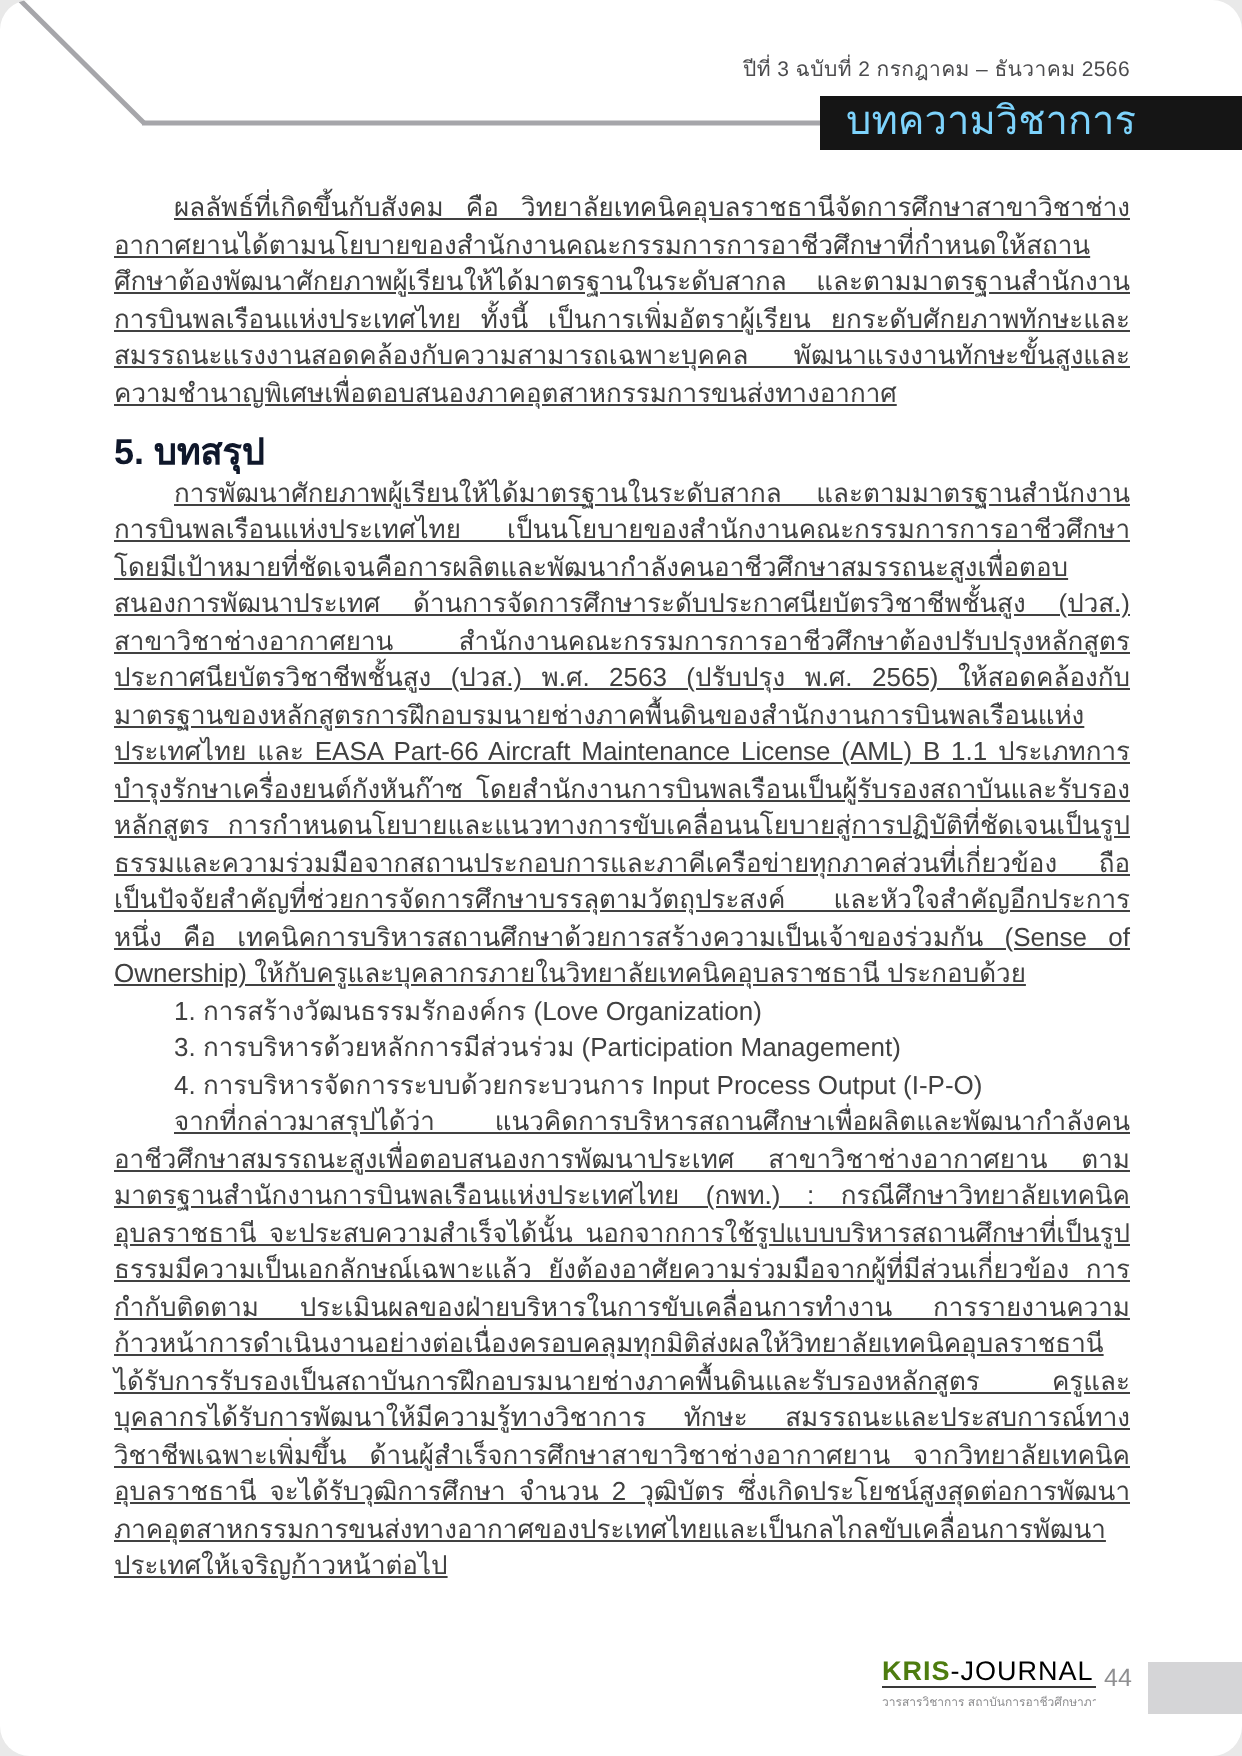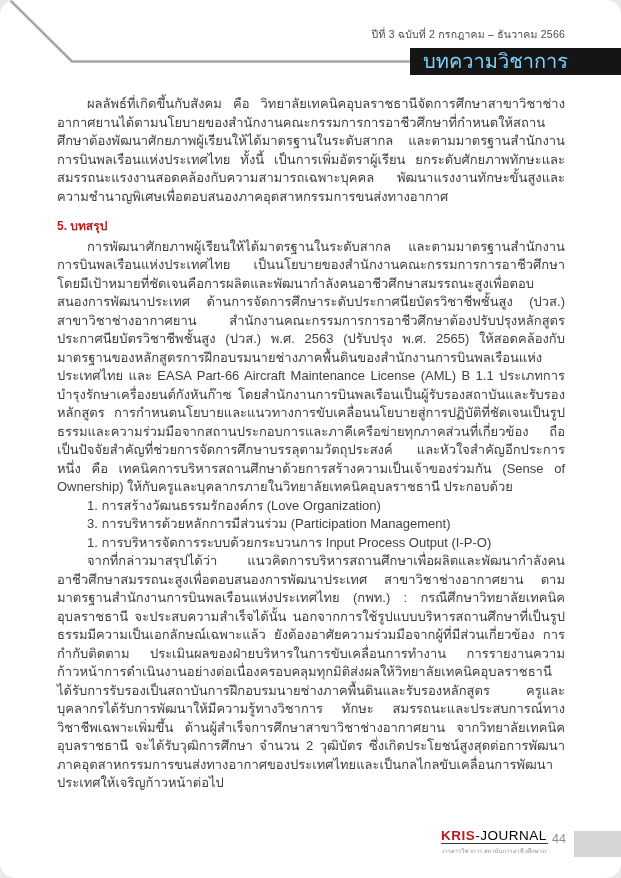--- a/index.html
+++ b/index.html
@@ -28,37 +28,37 @@
     padding-left:13px; box-sizing:border-box;
     white-space:nowrap;
   }
 
   
   .body-text {
     position:absolute; top:95px; left:57px; width:508px;
     font-size:13px; line-height:18.5px; color:#414141;
     text-align:justify;
   }
-  .para { margin:0; text-indent:30px; }
+  .para { margin:0; text-indent:30px;text-decoration:underline; }
   .section-heading {
     margin:11px 0 2px 0;
-    font-size:12px; font-weight:bold; color:#b91c1c;
+    font-size:18px; font-weight:bold; color:#0f172a;
   }
   .list { margin:0; }
   .list-item { padding-left:30px; }
 
   
   .journal-logo {
     position:absolute; top:829px; left:441px; width:107px;
     border-bottom:1.5px solid #3a3a3a;
     padding-bottom:1px;
     white-space:nowrap;
   }
   .logo-line { font-size:13.5px; line-height:13px; letter-spacing:.5px; }
-  .logo-bold { font-weight:bold; color:#b91c1c; }
+  .logo-bold { font-weight:bold; color:#4d7c0f; }
   .logo-rest { font-weight:normal; color:#000000; }
   .journal-tagline {
     position:absolute; top:846px; left:441px; width:107px;
     font-size:6px; color:#8d8d8f; white-space:nowrap; overflow:hidden;
   }
   .page-number {
     position:absolute; top:832px; left:552px;
     font-size:12.5px; color:#8f8f91;
   }
   .footer-block {
@@ -83,21 +83,21 @@
   <div class="body-text">
     <p class="para">ผลลัพธ์ที่เกิดขึ้นกับสังคม คือ วิทยาลัยเทคนิคอุบลราชธานีจัดการศึกษาสาขาวิชาช่างอากาศยานได้ตามนโยบายของสำนักงานคณะกรรมการการอาชีวศึกษาที่กำหนดให้สถานศึกษาต้องพัฒนาศักยภาพผู้เรียนให้ได้มาตรฐานในระดับสากล และตามมาตรฐานสำนักงานการบินพลเรือนแห่งประเทศไทย ทั้งนี้ เป็นการเพิ่มอัตราผู้เรียน ยกระดับศักยภาพทักษะและสมรรถนะแรงงานสอดคล้องกับความสามารถเฉพาะบุคคล พัฒนาแรงงานทักษะขั้นสูงและความชำนาญพิเศษเพื่อตอบสนองภาคอุตสาหกรรมการขนส่งทางอากาศ</p>
 
     <div class="section-heading">5. บทสรุป</div>
 
     <p class="para">การพัฒนาศักยภาพผู้เรียนให้ได้มาตรฐานในระดับสากล และตามมาตรฐานสำนักงานการบินพลเรือนแห่งประเทศไทย เป็นนโยบายของสำนักงานคณะกรรมการการอาชีวศึกษา โดยมีเป้าหมายที่ชัดเจนคือการผลิตและพัฒนากำลังคนอาชีวศึกษาสมรรถนะสูงเพื่อตอบสนองการพัฒนาประเทศ ด้านการจัดการศึกษาระดับประกาศนียบัตรวิชาชีพชั้นสูง (ปวส.) สาขาวิชาช่างอากาศยาน สำนักงานคณะกรรมการการอาชีวศึกษาต้องปรับปรุงหลักสูตรประกาศนียบัตรวิชาชีพชั้นสูง (ปวส.) พ.ศ. 2563 (ปรับปรุง พ.ศ. 2565) ให้สอดคล้องกับ มาตรฐานของหลักสูตรการฝึกอบรมนายช่างภาคพื้นดินของสำนักงานการบินพลเรือนแห่งประเทศไทย และ EASA Part-66 Aircraft Maintenance License (AML) B 1.1 ประเภทการบำรุงรักษาเครื่องยนต์กังหันก๊าซ โดยสำนักงานการบินพลเรือนเป็นผู้รับรองสถาบันและรับรองหลักสูตร การกำหนดนโยบายและแนวทางการขับเคลื่อนนโยบายสู่การปฏิบัติที่ชัดเจนเป็นรูปธรรมและความร่วมมือจากสถานประกอบการและภาคีเครือข่ายทุกภาคส่วนที่เกี่ยวข้อง ถือเป็นปัจจัยสำคัญที่ช่วยการจัดการศึกษาบรรลุตามวัตถุประสงค์ และหัวใจสำคัญอีกประการหนึ่ง คือ เทคนิคการบริหารสถานศึกษาด้วยการสร้างความเป็นเจ้าของร่วมกัน (Sense of Ownership) ให้กับครูและบุคลากรภายในวิทยาลัยเทคนิคอุบลราชธานี ประกอบด้วย</p>
 
     <div class="list">
       <div class="list-item">1. การสร้างวัฒนธรรมรักองค์กร (Love Organization)</div>
       <div class="list-item">3. การบริหารด้วยหลักการมีส่วนร่วม (Participation Management)</div>
-      <div class="list-item">1. การบริหารจัดการระบบด้วยกระบวนการ Input Process Output (I-P-O)</div>
+      <div class="list-item">4. การบริหารจัดการระบบด้วยกระบวนการ Input Process Output (I-P-O)</div>
     </div>
 
     <p class="para">จากที่กล่าวมาสรุปได้ว่า แนวคิดการบริหารสถานศึกษาเพื่อผลิตและพัฒนากำลังคนอาชีวศึกษาสมรรถนะสูงเพื่อตอบสนองการพัฒนาประเทศ สาขาวิชาช่างอากาศยาน ตามมาตรฐานสำนักงานการบินพลเรือนแห่งประเทศไทย (กพท.) : กรณีศึกษาวิทยาลัยเทคนิคอุบลราชธานี จะประสบความสำเร็จได้นั้น นอกจากการใช้รูปแบบบริหารสถานศึกษาที่เป็นรูปธรรมมีความเป็นเอกลักษณ์เฉพาะแล้ว ยังต้องอาศัยความร่วมมือจากผู้ที่มีส่วนเกี่ยวข้อง การกำกับติดตาม ประเมินผลของฝ่ายบริหารในการขับเคลื่อนการทำงาน การรายงานความก้าวหน้าการดำเนินงานอย่างต่อเนื่องครอบคลุมทุกมิติส่งผลให้วิทยาลัยเทคนิคอุบลราชธานีได้รับการรับรองเป็นสถาบันการฝึกอบรมนายช่างภาคพื้นดินและรับรองหลักสูตร ครูและบุคลากรได้รับการพัฒนาให้มีความรู้ทางวิชาการ ทักษะ สมรรถนะและประสบการณ์ทางวิชาชีพเฉพาะเพิ่มขึ้น ด้านผู้สำเร็จการศึกษาสาขาวิชาช่างอากาศยาน จากวิทยาลัยเทคนิคอุบลราชธานี จะได้รับวุฒิการศึกษา จำนวน 2 วุฒิบัตร ซึ่งเกิดประโยชน์สูงสุดต่อการพัฒนาภาคอุตสาหกรรมการขนส่งทางอากาศของประเทศไทยและเป็นกลไกลขับเคลื่อนการพัฒนาประเทศให้เจริญก้าวหน้าต่อไป</p>
   </div>
 
   <div class="journal-logo">
     <div class="logo-line">
       <span class="logo-bold">KRIS</span><span class="logo-rest">-JOURNAL</span>
     </div>
   </div>

